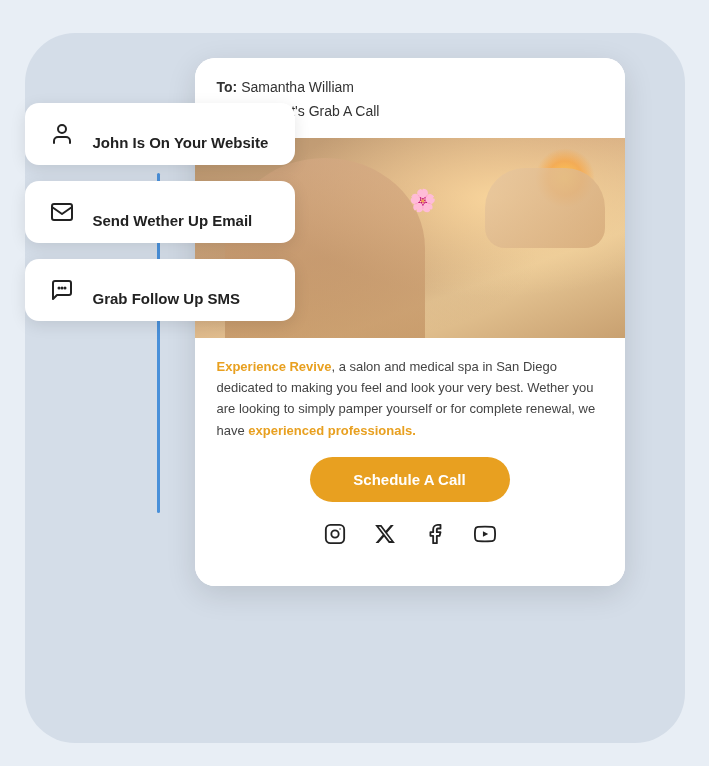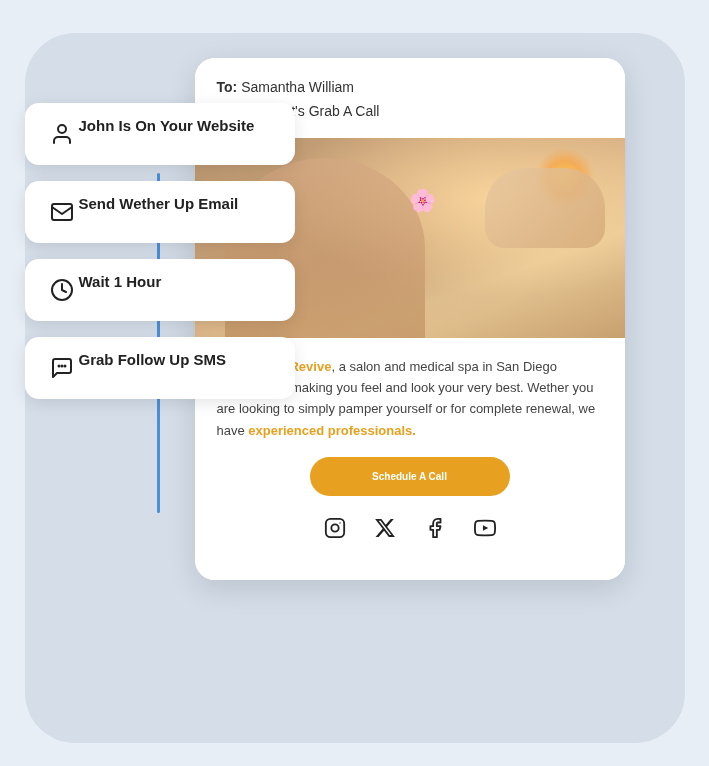--- a/index.html
+++ b/index.html
@@ -150,21 +150,21 @@
     .cta-button {
       display: block;
       width: 200px;
       margin: 0 auto 18px;
       background: #e8a020;
       color: #fff;
       text-align: center;
       padding: 14px 24px;
       border-radius: 30px;
       font-weight: 700;
-      font-size: 10px;
+      font-size: 15px;
       border: none;
       cursor: pointer;
     }
 
     .social-icons {
       display: flex;
       justify-content: center;
       gap: 22px;
       padding-bottom: 20px;
     }
@@ -188,21 +188,22 @@
       flex-direction: column;
       gap: 16px;
       z-index: 3;
     }
 
     .workflow-card {
       background: #fff;
       border-radius: 14px;
       padding: 14px 20px;
       display: flex;
-      align-items: flex-start;
+      align-items: flex-end;
+      gap: 14px;
       box-shadow: 0 4px 16px rgba(0,0,0,0.1);
       width: 270px;
       position: relative;
     }
 
     .workflow-card-icon {
       width: 34px;
       height: 34px;
       display: flex;
       align-items: center;
@@ -254,29 +255,20 @@
     <div class="workflow-card">
       <div class="workflow-card-icon">
         <svg width="24" height="24" viewBox="0 0 24 24" fill="none" stroke="#222" stroke-width="2" stroke-linecap="round" stroke-linejoin="round">
           <rect x="2" y="4" width="20" height="16" rx="2"></rect>
           <path d="M22 7l-10 7L2 7"></path>
         </svg>
       </div>
       <span class="workflow-card-label">Send Wether Up Email</span>
     </div>
 
-    <div class="workflow-card">
-      <div class="workflow-card-icon">
-        <svg width="24" height="24" viewBox="0 0 24 24" fill="none" stroke="#222" stroke-width="2" stroke-linecap="round" stroke-linejoin="round">
-          <circle cx="12" cy="12" r="10"></circle>
-          <polyline points="12 6 12 12 16 14"></polyline>
-        </svg>
-      </div>
-      <span class="workflow-card-label">Wait 1 Hour</span>
-    </div>
 
     <div class="workflow-card">
       <div class="workflow-card-icon">
         <svg width="24" height="24" viewBox="0 0 24 24" fill="none" stroke="#222" stroke-width="2" stroke-linecap="round" stroke-linejoin="round">
           <path d="M21 15a2 2 0 0 1-2 2H7l-4 4V5a2 2 0 0 1 2-2h14a2 2 0 0 1 2 2z"></path>
           <line x1="9" y1="10" x2="9" y2="10" stroke-width="3"></line>
           <line x1="12" y1="10" x2="12" y2="10" stroke-width="3"></line>
           <line x1="15" y1="10" x2="15" y2="10" stroke-width="3"></line>
         </svg>
       </div>

